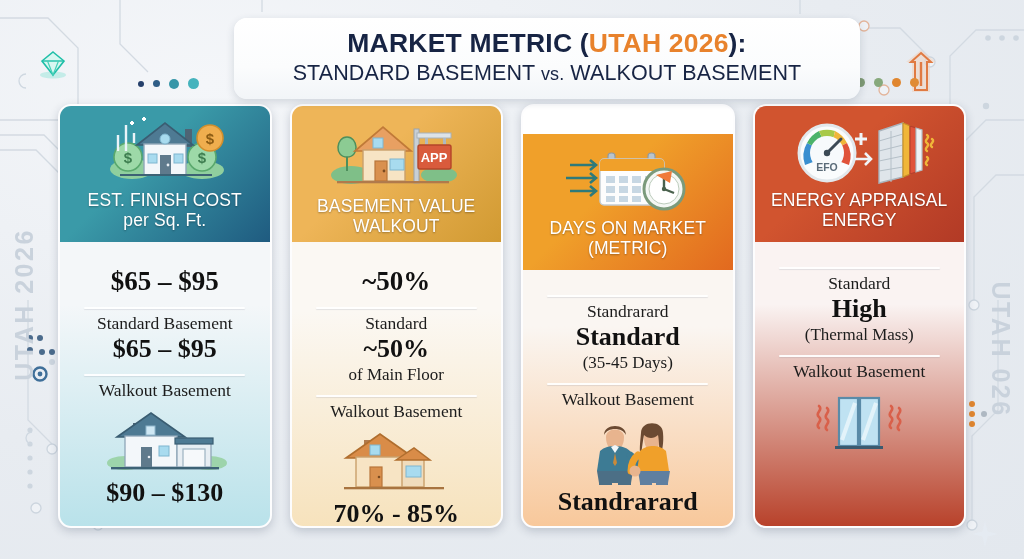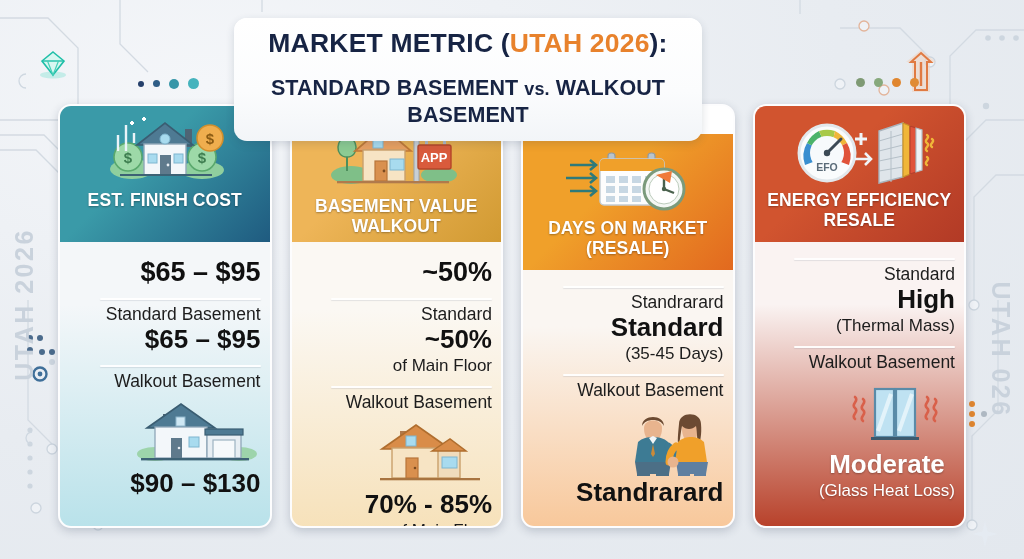--- a/index.html
+++ b/index.html
@@ -53,43 +53,43 @@
   
   #arrow-marker { position: absolute; right: 86px; top: 48px; width: 34px; height: 46px; }
 
   
   #sparkle-icon { position: absolute; right: 24px; bottom: 10px; width: 30px; height: 30px; }
 
   
   #title-card {
     position: absolute;
     left: 234px; top: 18px;
-    width: 468px;
+    width: 626px;
     padding: 10px 14px 12px;
     background: linear-gradient(180deg, #ffffff 0%, #fbfcfd 60%, #f2f5f8 100%);
     border-radius: 13px;
     box-shadow: 0 3px 9px rgba(40,55,80,.16), 0 1px 0 #fff inset;
     text-align: center;
     z-index: 5;
   }
   #title-line-1 {
     font-size: 26.5px;
     font-weight: 700;
     letter-spacing: .2px;
     color: #172444;
     line-height: 1.18;
   }
   #title-accent { color: #e8822c; }
   #title-line-2 {
     font-size: 21.5px;
-    font-weight: 700;
+    font-weight: 400;
     letter-spacing: .1px;
     color: #172444;
     line-height: 1.25;
-    margin-top: 16px;
+    margin-top: 1px;
     text-align: center;
   }
   #title-vs { font-size: 18px; }
 
   
   #cards {
     position: absolute;
     left: 0; top: 104px;
     width: 1024px;
     display: flex;
@@ -114,36 +114,37 @@
     flex-direction: column;
     align-items: center;
     padding-top: 7px;
     position: relative;
   }
   .head-icon { height: 74px; width: 100%; display: flex; align-items: center; justify-content: center; }
   .head-icon svg { display: block; }
   .card-title {
     color: #ffffff;
     font-size: 17.5px;
-    font-weight: 700;
+    font-weight: 400;
     line-height: 1.16;
     text-align: center;
     letter-spacing: .1px;
     text-shadow: 0 1px 2px rgba(0,0,0,.32);
     padding: 3px 6px 0;
   }
   .card-title .sub { display: block; }
 
   .card-body {
     flex: 1 1 auto;
     display: flex;
     flex-direction: column;
-    align-items: flex-end;
-    padding: 6px 9px 9px;
+    align-items: center;
+    padding: 15px 9px 9px;
     position: relative;
+    font-family: Liberation Serif, serif;
   }
   .top-value {
     font-size: 27px;
     font-weight: 700;
     color: #101010;
     text-align: center;
     line-height: 1.2;
     margin-top: 8px;
   }
   .top-value.small { font-size: 20px; }
@@ -337,20 +338,21 @@
               <path d="M36 12 L36 38"></path>
               <path d="M44 20 L44 30"></path>
           </g>
           <path d="M40 10 L44 10 M42 8 L42 12" stroke="#fff" stroke-width="2"></path>
           <path d="M52 6 L56 6 M54 4 L54 8" stroke="#fff" stroke-width="2"></path>
           <rect x="30" y="61" width="92" height="2" fill="#3d6275"></rect>
         </svg>
       </div>
       <div class="card-title">
         <span class="t1">EST. FINISH COST</span>
+        <span class="sub">per Sq. Ft.</span>
       </div>
     </div>
     <div class="card-body" style="background: linear-gradient(rgb(244, 247, 249) 0%, rgb(244, 247, 249) 22%, rgb(185, 226, 234) 100%);">
       <div class="top-value">$65 – $95</div>
       <div class="divider"></div>
       <div class="label-line">Standard Basement</div>
       <div class="big-line">$65 – $95</div>
       <div class="divider"></div>
       <div class="label-line">Walkout Basement</div>
       <div class="body-icon">
@@ -462,21 +464,21 @@
           <circle cx="112" cy="48" r="20" fill="#f4f7f4" stroke="#7b9a7b" stroke-width="3"></circle>
           <circle cx="112" cy="48" r="15" fill="#fff" stroke="#bcccbc" stroke-width="1"></circle>
           <path d="M112 48 L112 37" stroke="#49604c" stroke-width="2.4"></path>
           <path d="M112 48 L122 52" stroke="#49604c" stroke-width="2.4"></path>
           <path d="M104 34 L120 30 L118 42 Z" fill="#f07a3a"></path>
           <circle cx="112" cy="48" r="2.2" fill="#49604c"></circle>
         </svg>
       </div>
       <div class="card-title">
         <span class="t1">DAYS ON MARKET</span>
-        <span class="sub">(RESALE)</span>
+        <span class="sub">(METRIC)</span>
       </div>
     </div>
     <div class="card-body" style="background: linear-gradient(rgb(250, 246, 242) 0%, rgb(250, 246, 242) 22%, rgb(248, 200, 155) 100%);">
       <div class="divider"></div>
       <div class="label-line">Standrarard</div>
       <div class="big-line">Standard</div>
       <div class="note-line">(35-45 Days)</div>
       <div class="divider"></div>
       <div class="label-line">Walkout Basement</div>
       <div class="body-icon">
@@ -535,22 +537,22 @@
           <path d="M127 13 L133 15 L133 59 L127 61 Z" fill="#e0533a" stroke="#b5402c" stroke-width="1.2"></path>
           <path d="M133 15 L139 17 L139 57 L133 59 Z" fill="#eef2f5" stroke="#b4bfc7" stroke-width="1.2"></path>
           <g stroke="#f0b63a" stroke-width="2.4" fill="none" stroke-linecap="round">
             <path d="M144 22 c4 3 -4 5 0 8 c4 3 -4 5 0 8"></path>
             <path d="M149 26 c4 3 -4 5 0 8"></path>
             <path d="M144 44 c4 3 -4 5 0 8"></path>
           </g>
         </svg>
       </div>
       <div class="card-title">
-        <span class="t1">ENERGY EFFICIENCY</span>
-        <span class="sub">RESALE</span>
+        <span class="t1">ENERGY APPRAISAL</span>
+        <span class="sub">ENERGY</span>
       </div>
     </div>
     <div class="card-body" style="background: linear-gradient(rgb(250, 243, 242) 0%, rgb(250, 243, 242) 22%, rgb(184, 66, 43) 100%);">
       <div class="divider"></div>
       <div class="label-line">Standard</div>
       <div class="big-line">High</div>
       <div class="note-line">(Thermal Mass)</div>
       <div class="divider"></div>
       <div class="label-line">Walkout Basement</div>
       <div class="body-icon">
@@ -561,20 +563,16 @@
             <path d="M92 18 c5 4 -5 7 0 11 c5 4 -5 7 0 11"></path>
             <path d="M100 20 c5 4 -5 7 0 11 c5 4 -5 7 0 11"></path>
           </g>
           <rect x="40" y="10" width="19" height="48" fill="#bfe2f2" stroke="#5a8ba8" stroke-width="2.2"></rect>
           <rect x="61" y="10" width="19" height="48" fill="#bfe2f2" stroke="#5a8ba8" stroke-width="2.2"></rect>
           <path d="M43 52 L56 15" stroke="#eaf7fc" stroke-width="4" opacity=".85"></path>
           <path d="M64 52 L77 15" stroke="#eaf7fc" stroke-width="4" opacity=".85"></path>
           <rect x="36" y="58" width="48" height="3" fill="#3c5a6e"></rect>
         </svg>
       </div>
-      <div class="lower-white">
-        <div class="big-line">Moderate</div>
-        <div class="note-line">(Glass Heat Loss)</div>
-      </div>
     </div>
   </div>
 
 </div>
 
 </body></html>

